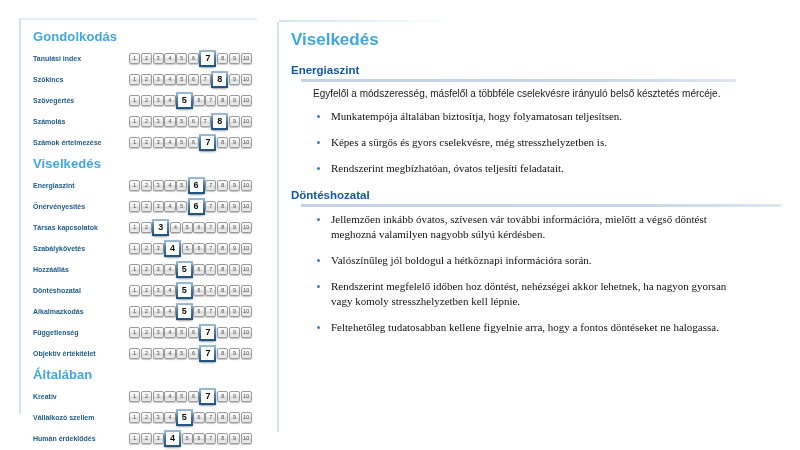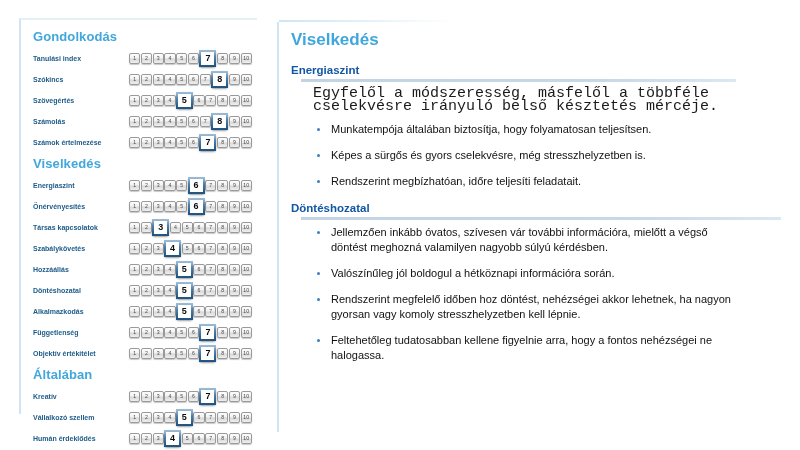--- a/index.html
+++ b/index.html
@@ -129,30 +129,30 @@
     margin: 0 0 2px 0;
   }
   .sec-rule {
     height: 3px;
     width: 480px;
     margin: 0 0 5px 10px;
     background: linear-gradient(to right, #c3d3e4 0%, #c9d8e7 70%, #dce7f1 100%);
   }
   .sec-rule.short { width: 435px; }
   .intro {
-    font-family: Liberation Mono, monospace;
-    font-size: 15px;
+    font-family: Liberation Sans, sans-serif;
+    font-size: 10px;
     color: #1a1a1a;
     line-height: 13px;
     margin: 0 0 9px 22px;
   }
   .bullets { margin: 0; padding: 0; list-style: none; }
   .bullets li {
     position: relative;
-    font-family: Liberation Sans, sans-serif;
+    font-family: Liberation Serif, serif;
     font-size: 11px;
     color: #111111;
     line-height: 15px;
     margin: 0 0 11px 0;
     padding-left: 40px;
   }
   .bullets li .bullet-dot {
     position: absolute;
     left: 26px;
     top: 6px;
@@ -437,28 +437,28 @@
   <div class="rp-inner">
     <div class="doc-title">Viselkedés</div>
     <div id="right-sections">
         <div class="sec-block">
           <div class="sec-title">Energiaszint</div>
           <div class="sec-rule short"></div>
           <div class="intro">Egyfelől a módszeresség, másfelől a többféle cselekvésre irányuló belső késztetés mércéje.</div>
           <ul class="bullets">
             <li><span class="bullet-dot"></span><span>Munkatempója általában biztosítja, hogy folyamatosan teljesítsen.</span></li>
             <li><span class="bullet-dot"></span><span>Képes a sürgős és gyors cselekvésre, még stresszhelyzetben is.</span></li>
-            <li><span class="bullet-dot"></span><span>Rendszerint megbízhatóan, időre teljesíti feladatait.</span></li>
+            <li><span class="bullet-dot"></span><span>Rendszerint megbízhatóan, óvatos teljesíti feladatait.</span></li>
           </ul>
         </div>
         <div class="sec-block second">
           <div class="sec-title">Döntéshozatal</div>
           <div class="sec-rule"></div>
           <ul class="bullets">
             <li><span class="bullet-dot"></span><span>Jellemzően inkább óvatos, szívesen vár további információra, mielőtt a végső döntést meghozná valamilyen nagyobb súlyú kérdésben.</span></li>
             <li><span class="bullet-dot"></span><span>Valószínűleg jól boldogul a hétköznapi információra során.</span></li>
             <li><span class="bullet-dot"></span><span>Rendszerint megfelelő időben hoz döntést, nehézségei akkor lehetnek, ha nagyon gyorsan vagy komoly stresszhelyzetben kell lépnie.</span></li>
-            <li><span class="bullet-dot"></span><span>Feltehetőleg tudatosabban kellene figyelnie arra, hogy a fontos nehézségei ne halogassa.</span></li>
+            <li><span class="bullet-dot"></span><span>Feltehetőleg tudatosabban kellene figyelnie arra, hogy a fontos döntéseket ne halogassa.</span></li>
           </ul>
         </div>
       </div>
   </div>
 </div>
 
 </body></html>

